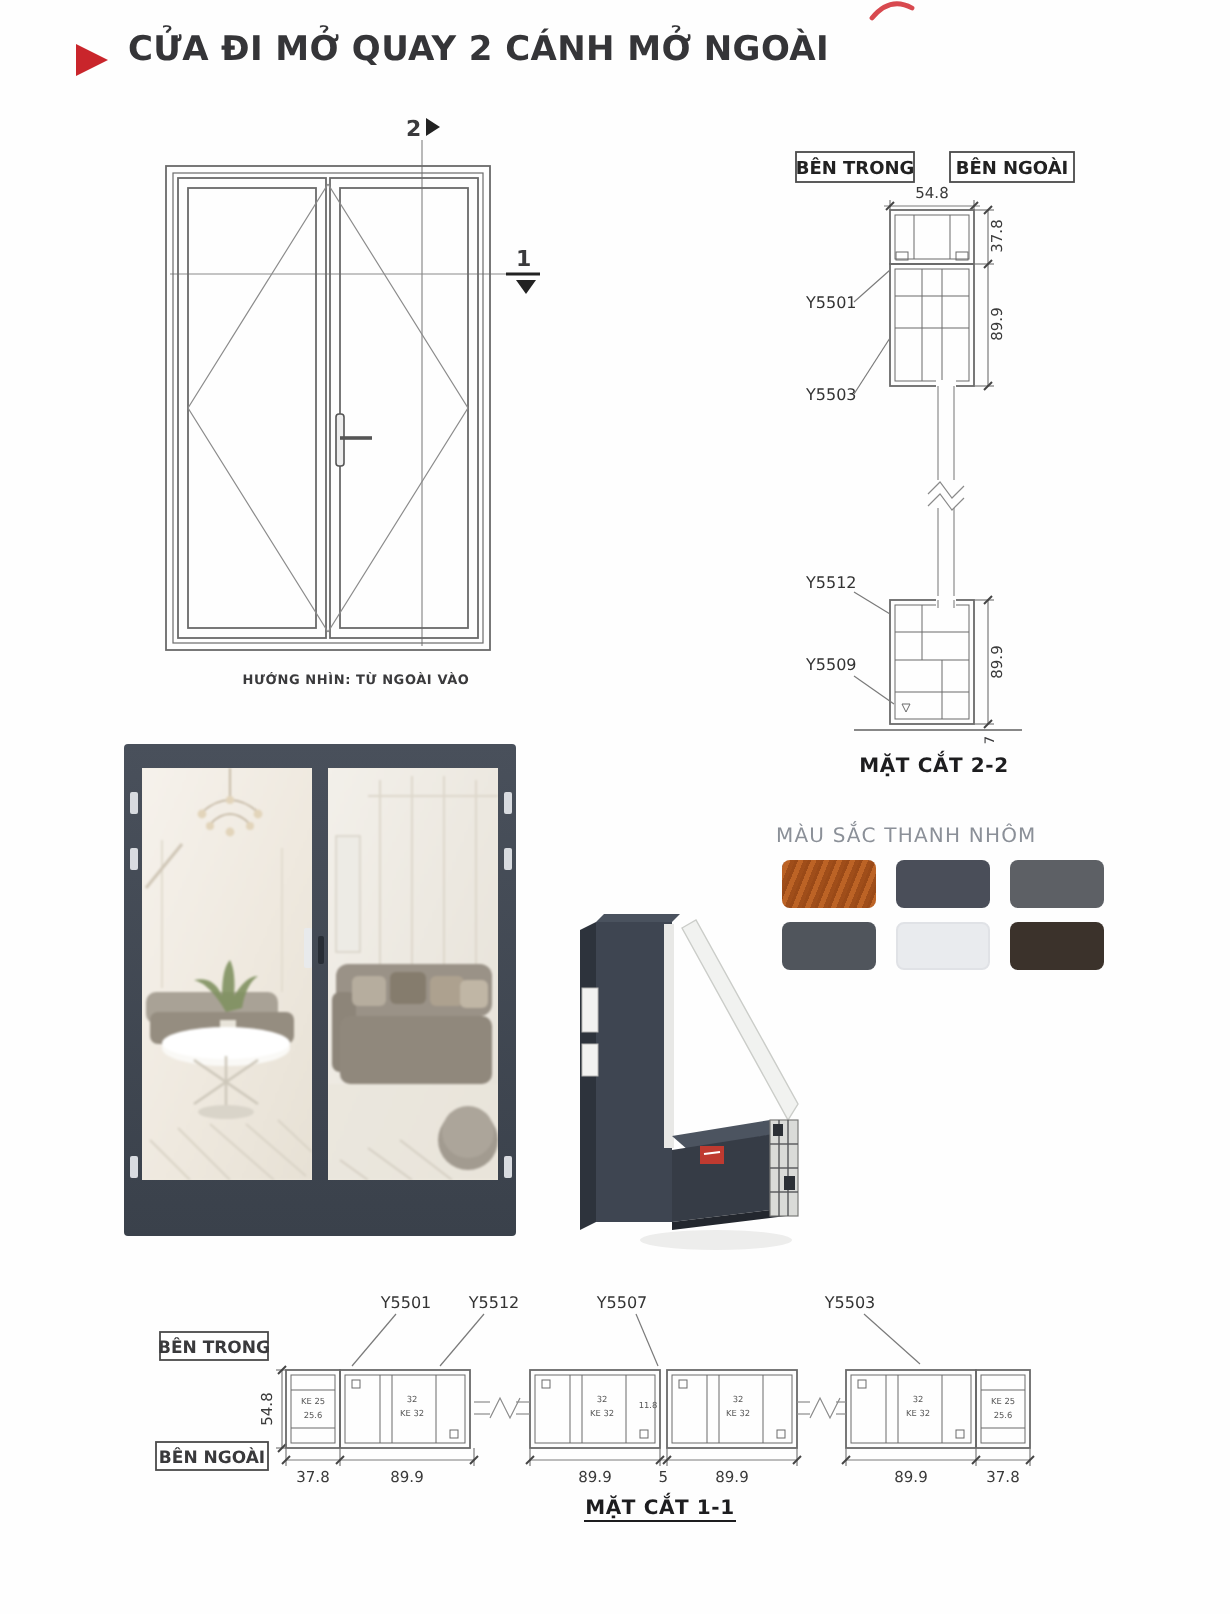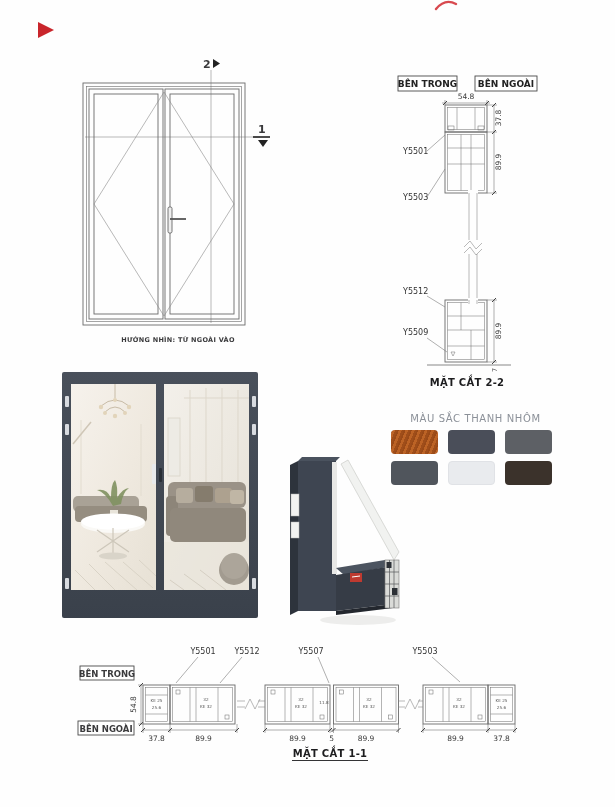--- a/index.html
+++ b/index.html
@@ -42,39 +42,40 @@
   }
   .pane{position:absolute;top:12px;width:85px;height:206px;background:#efe9df;overflow:hidden;}
   .pane.left{left:9px;} .pane.right{left:102px;}
   .pane svg{display:block;width:100%;height:100%;filter:blur(.4px);}
   .hinge{position:absolute;width:4px;height:11px;background:#d8dbe0;border-radius:1px;}
   .hinge.l{left:2.5px;} .hinge.r{right:2.5px;}
   .handle-a{position:absolute;left:90px;top:92px;width:4px;height:20px;background:#e8eaec;border-radius:1px;}
   .handle-b{position:absolute;left:97px;top:96px;width:3px;height:14px;background:#282e36;border-radius:1px;}
   
   .colors-title{
-    position:absolute;left:388px;top:413px;width:175px;text-align:center;
+    position:absolute;left:388px;top:413px;width:175px;text-align:left;
     font-size:10px;letter-spacing:.6px;color:#8b9098;
   }
   .swatches{
     position:absolute;left:391px;top:430px;display:grid;
     grid-template-columns:repeat(3,47px);grid-auto-rows:24px;gap:7px 10px;
   }
   .swatch{border-radius:4px;position:relative;}
   .swatch.wood::after{
     content:"";position:absolute;inset:0;border-radius:inherit;
     background:repeating-linear-gradient(112deg,rgba(96,38,8,.30) 0 1.5px,rgba(255,170,90,.12) 1.5px 4px,rgba(70,25,5,.18) 4px 6px);
   }
 </style>
 </head>
 <body>
 
 <div class="page">
 
   <div class="bullet"></div>
+  <div class="title">CỬA ĐI MỞ QUAY 2 CÁNH MỞ NGOÀI</div>
   <svg class="swoosh" width="30" height="12">
     <path d="M4,9 Q13,-2 24,4" stroke="#d8494f" stroke-width="2.4" fill="none" stroke-linecap="round"></path>
   </svg>
 
   <svg id="elevation-svg" width="215" height="295" viewBox="0 0 215 295">
 
     <g>
       <text x="143" y="12" font-size="11" font-weight="bold">2</text>
       <polygon points="153,3 160,7.5 153,12" fill="#222"></polygon>
       <line x1="151" y1="14" x2="151" y2="267" class="dwg-thin"></line>

